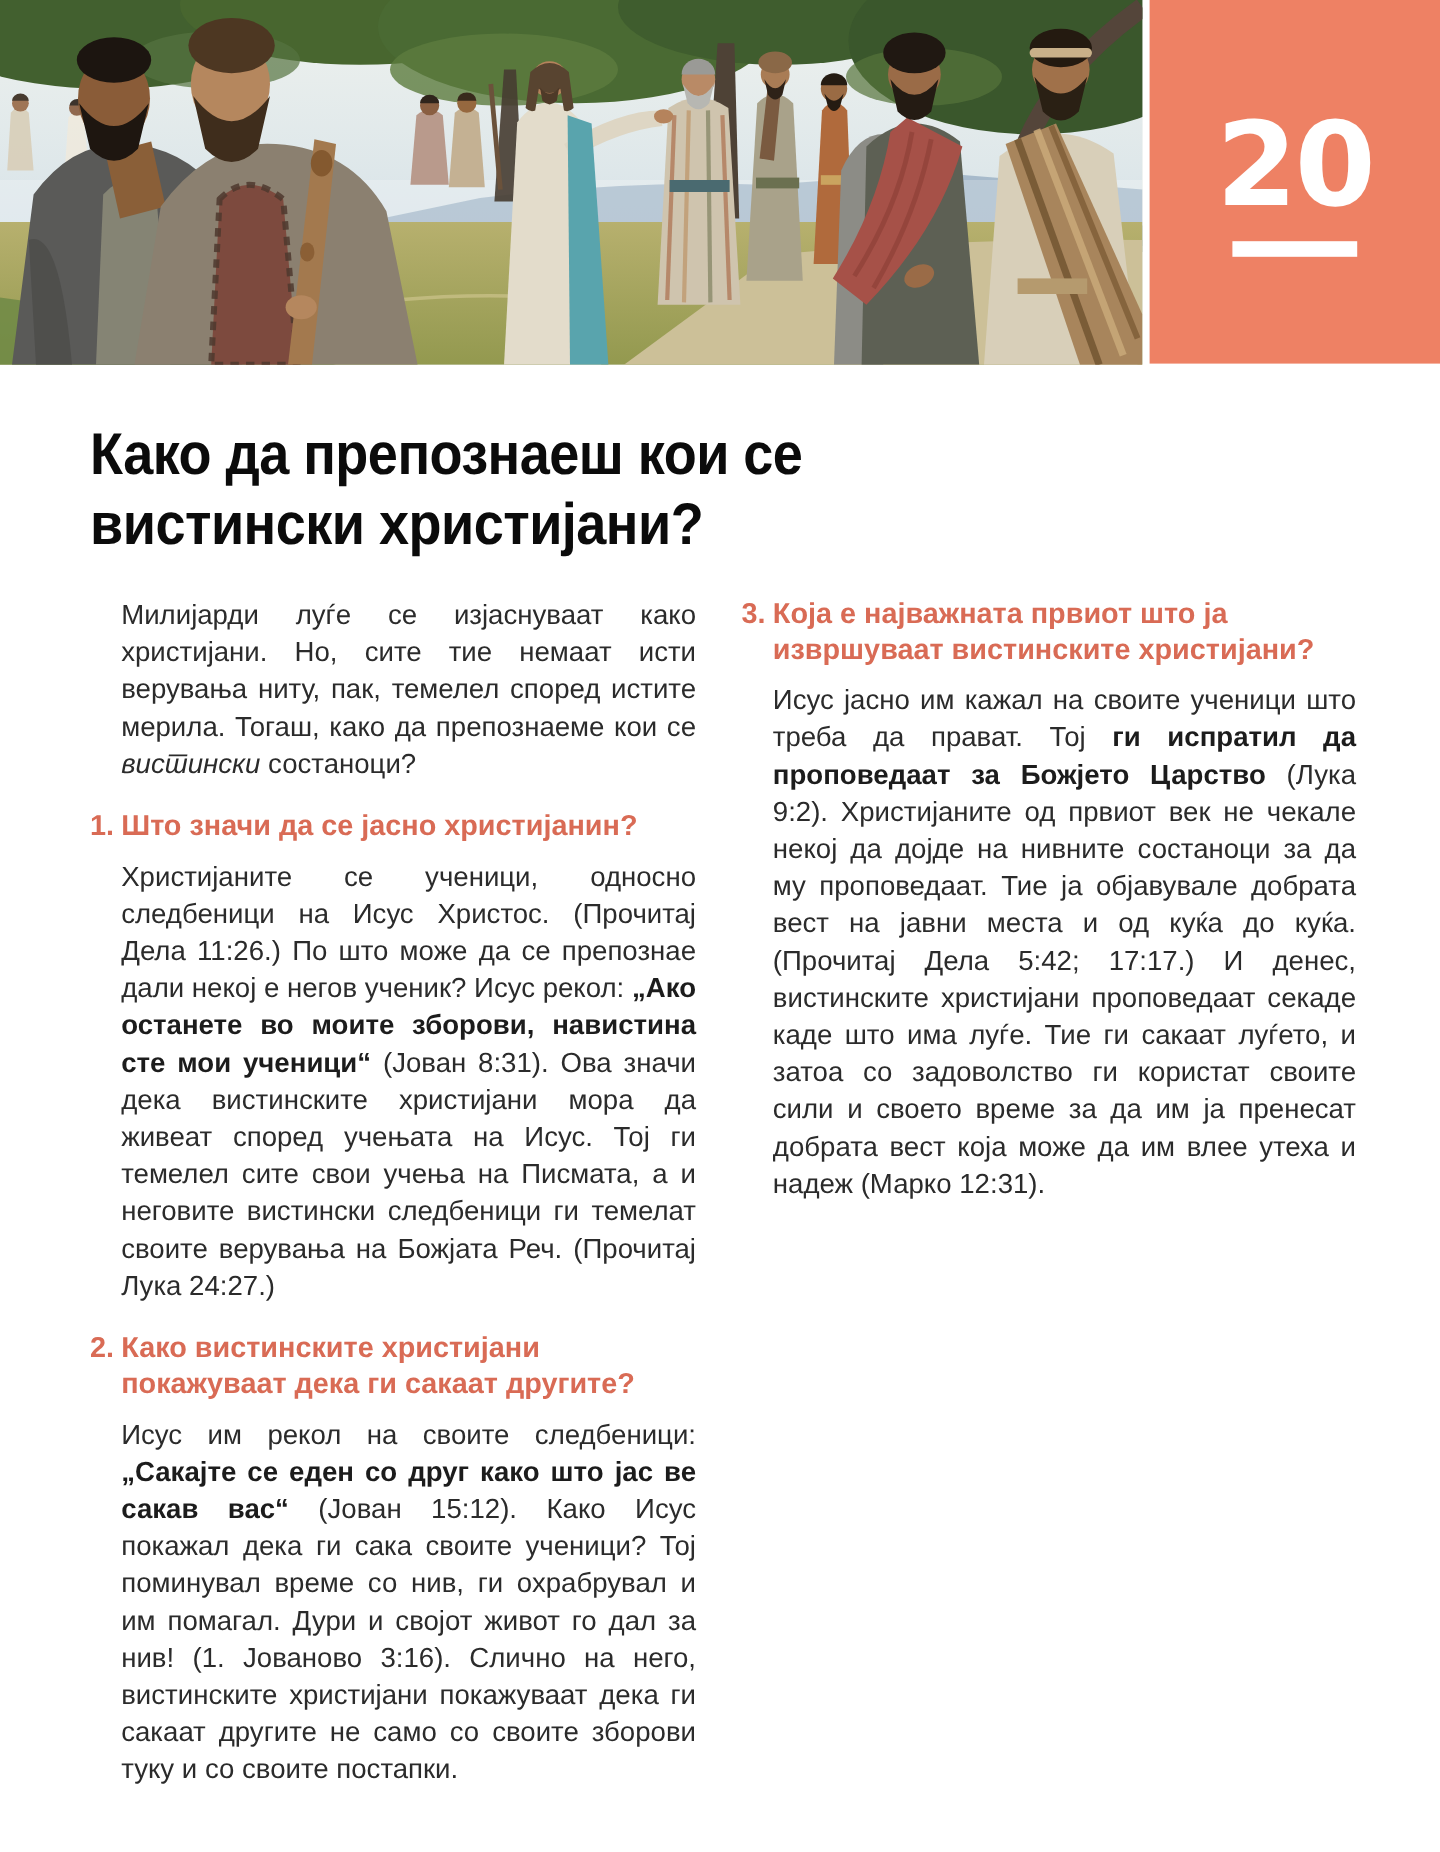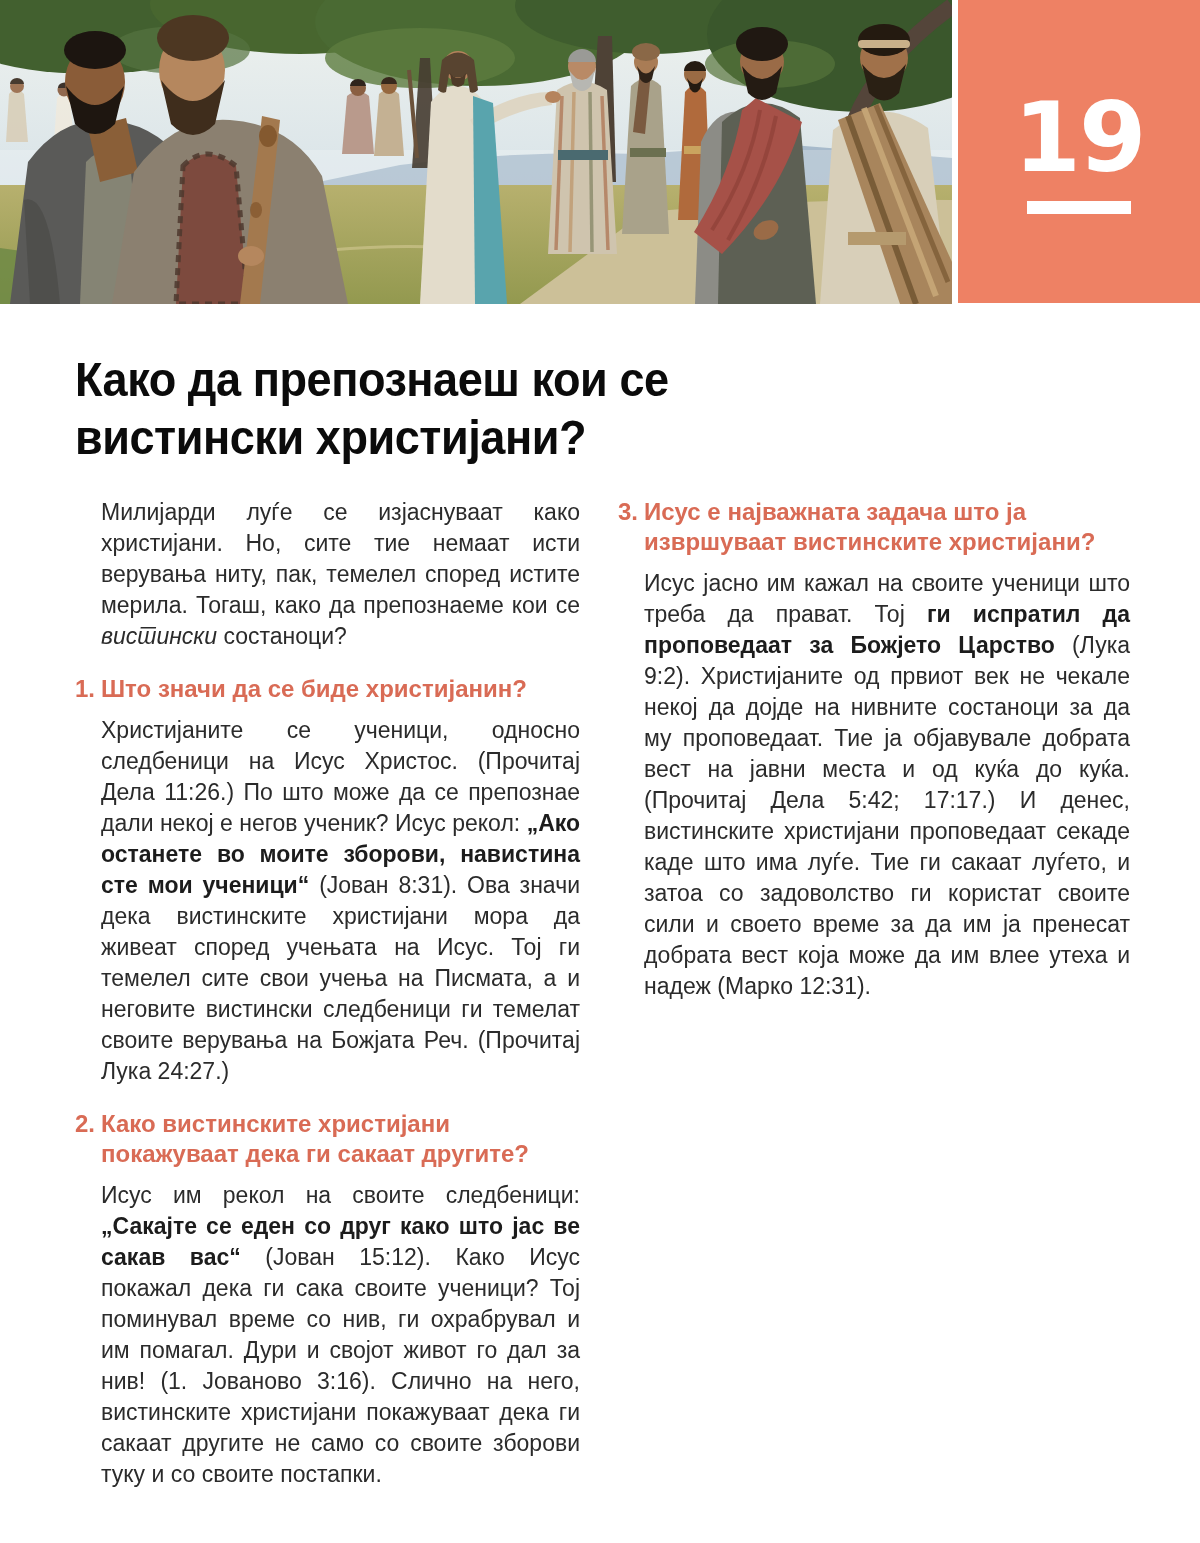--- a/index.html
+++ b/index.html
@@ -222,53 +222,53 @@
           <path d="M161,80 q32,42 64,0 l-10,44 q-22,22 -44,0 z" fill="#3f2d1c"></path>
           <path d="M262,116 L240,304 L260,304 L280,120 Z" fill="#a3794e"></path>
           <ellipse cx="268" cy="136" rx="9" ry="11" fill="#84592f"></ellipse>
           <ellipse cx="256" cy="210" rx="6" ry="8" fill="#84592f" opacity="0.8"></ellipse>
           <ellipse cx="251" cy="256" rx="13" ry="10" fill="#b5875e"></ellipse>
         </g>
       </svg>
     </div>
 
     <div class="lesson-badge">
-      <div class="lesson-number">19</div>
+      <div class="lesson-number">20</div>
       <div class="lesson-bar"></div>
     </div>
   </div>
 
   <h1 class="page-title">Како да препознаеш кои се вистински христијани?</h1>
 
   <div class="content">
 
     <div class="col left">
       <p class="intro"><span class="seg-normal">Милијарди луѓе се изјаснуваат како христијани. Но, сите тие немаат исти верувања ниту, пак, темелел според истите мерила. Тогаш, како да препознаеме кои се </span><i class="seg-italic">вистински</i><span class="seg-normal"> состаноци?</span></p>
 
       <div class="section">
         <div class="section-heading">
           <span class="section-number">1.</span>
-          <span class="section-heading-text">Што значи да се биде христијанин?</span>
+          <span class="section-heading-text">Што значи да се јасно христијанин?</span>
         </div>
         <p class="section-body"><span class="seg-normal">Христијаните се ученици, односно следбеници на Исус Христос. (Прочитај Дела 11:26.) По што може да се препознае дали некој е негов ученик? Исус рекол: </span><b class="seg-bold">„Ако останете во моите зборови, навистина сте мои ученици“</b><span class="seg-normal"> (Јован 8:31). Ова значи дека вистинските христијани мора да живеат според учењата на Исус. Тој ги темелел сите свои учења на Писмата, а и неговите вистински следбеници ги темелат своите верувања на Божјата Реч. (Прочитај Лука 24:27.)</span></p>
       </div>
 
       <div class="section">
         <div class="section-heading">
           <span class="section-number">2.</span>
           <span class="section-heading-text">Како вистинските христијани покажуваат дека ги сакаат другите?</span>
         </div>
         <p class="section-body"><span class="seg-normal">Исус им рекол на своите следбеници: </span><b class="seg-bold">„Сакајте се еден со друг како што јас ве сакав вас“</b><span class="seg-normal"> (Јован 15:12). Како Исус покажал дека ги сака своите ученици? Тој поминувал време со нив, ги охрабрувал и им помагал. Дури и својот живот го дал за нив! (1. Јованово 3:16). Слично на него, вистинските христијани покажуваат дека ги сакаат другите не само со своите зборови туку и со своите постапки.</span></p>
       </div>
     </div>
 
     <div class="col right">
       <div class="section first">
         <div class="section-heading">
           <span class="section-number">3.</span>
-          <span class="section-heading-text">Исус е најважната задача што ја извршуваат вистинските христијани?</span>
+          <span class="section-heading-text">Која е најважната првиот што ја извршуваат вистинските христијани?</span>
         </div>
         <p class="section-body"><span class="seg-normal">Исус јасно им кажал на своите ученици што треба да прават. Тој </span><b class="seg-bold">ги испратил да проповедаат за Божјето Царство</b><span class="seg-normal"> (Лука 9:2). Христијаните од првиот век не чекале некој да дојде на нивните состаноци за да му проповедаат. Тие ја објавувале добрата вест на јавни места и од куќа до куќа. (Прочитај Дела 5:42; 17:17.) И денес, вистинските христијани проповедаат секаде каде што има луѓе. Тие ги сакаат луѓето, и затоа со задоволство ги користат своите сили и своето време за да им ја пренесат добрата вест која може да им влее утеха и надеж (Марко 12:31).</span></p>
       </div>
     </div>
 
   </div>
 </div>
 
 </body></html>

